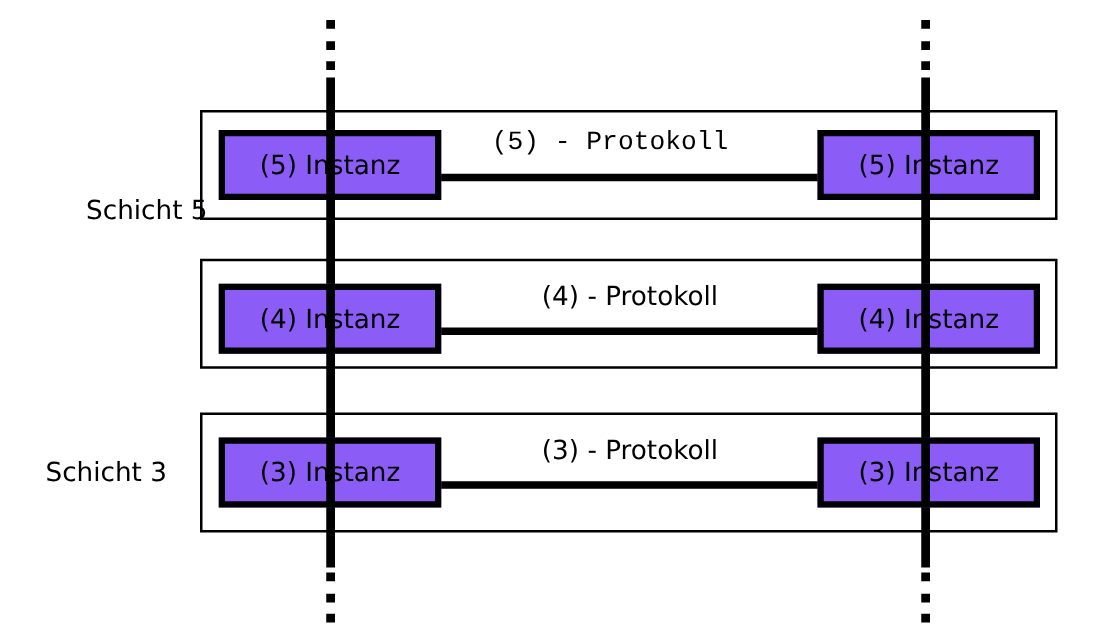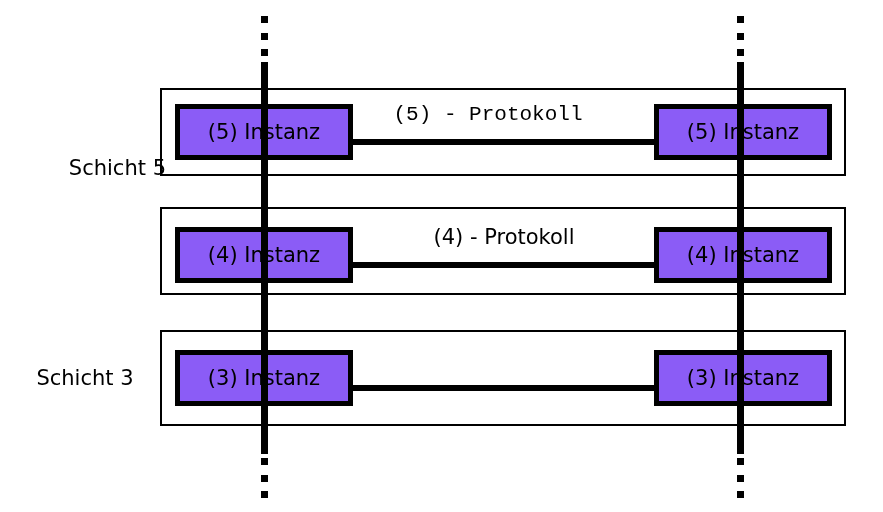--- a/index.html
+++ b/index.html
@@ -139,20 +139,21 @@
   <div class="instance-box" style="left:175px; top:227px; width:178px; height:56px;">(4) Instanz</div>
 
   <div class="instance-box" style="left:654px; top:227px; width:178px; height:56px;">(4) Instanz</div>
 
   <div class="layer-caption" style="left:20px; top:368px; width:130px;text-align:center;">Schicht 3</div>
 
   <div class="layer-box" style="left:160px; top:330px; width:686px; height:96px;"></div>
 
   <div class="protocol-line" style="left:350px; top:385px; width:308px;"></div>
 
+  <div class="protocol-label" style="left:354px; top:350px; width:300px;">(3) - Protokoll</div>
 
   <div class="instance-box" style="left:175px; top:350px; width:178px; height:56px;">(3) Instanz</div>
 
   <div class="instance-box" style="left:654px; top:350px; width:178px; height:56px;">(3) Instanz</div>
 
   <div class="vline" style="left:261px; top:104px; height:56px;"></div>
   <div class="vline" style="left:737px; top:104px; height:56px;"></div>
 
   <div class="vline" style="left:261px; top:227px; height:56px;"></div>
   <div class="vline" style="left:737px; top:227px; height:56px;"></div>

